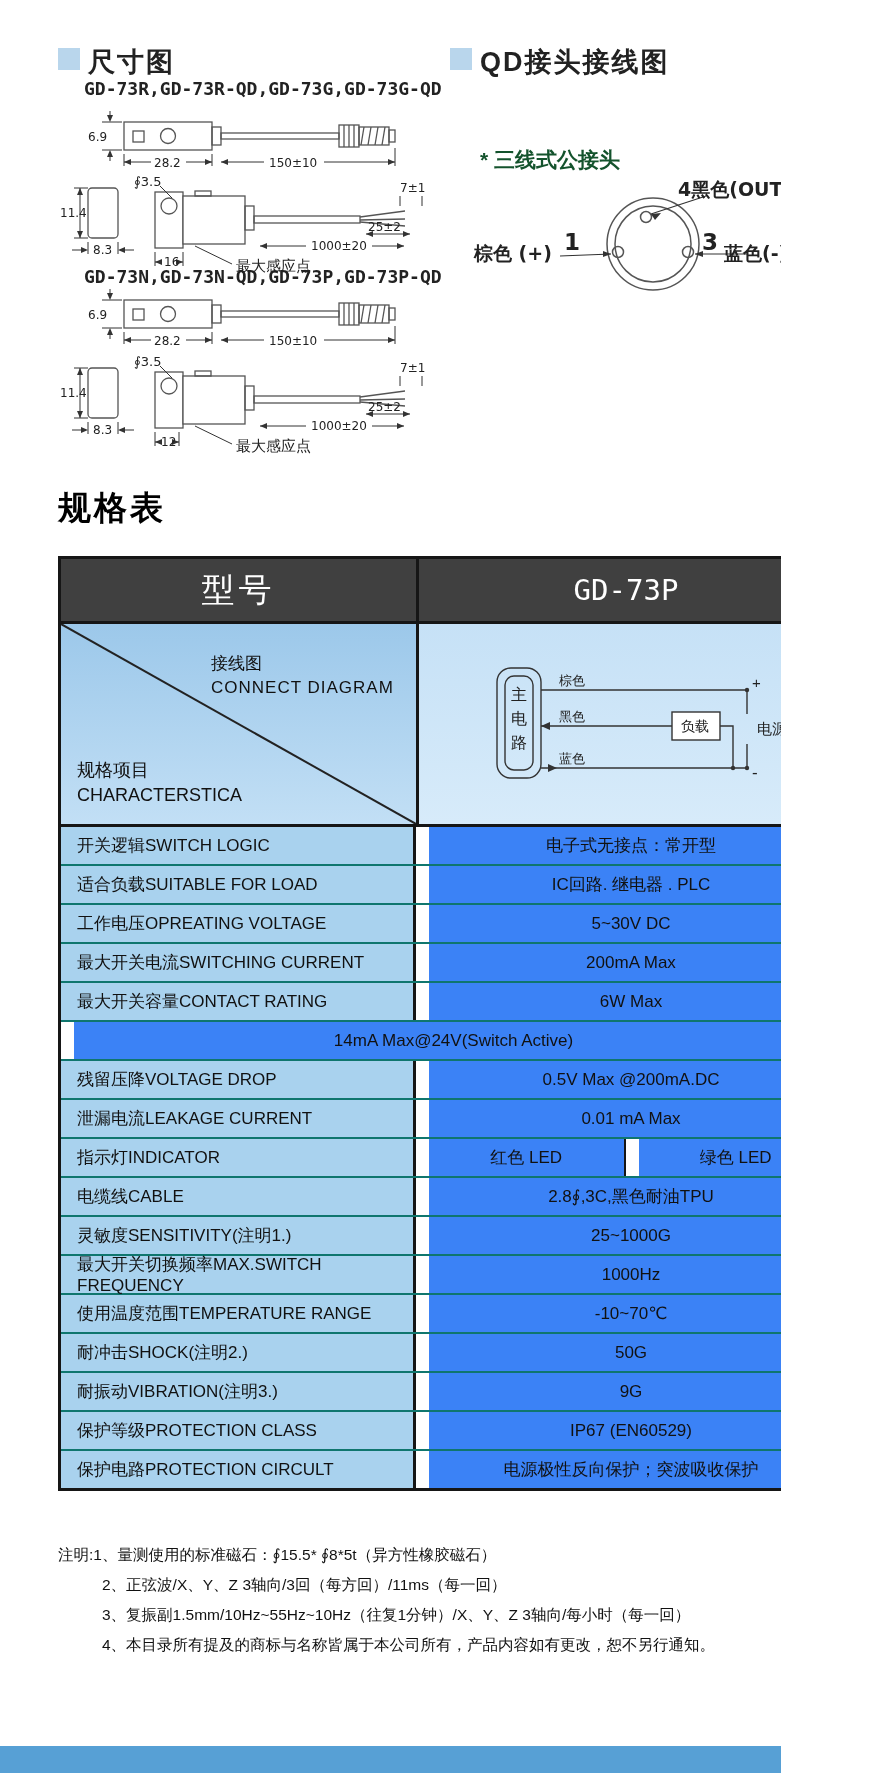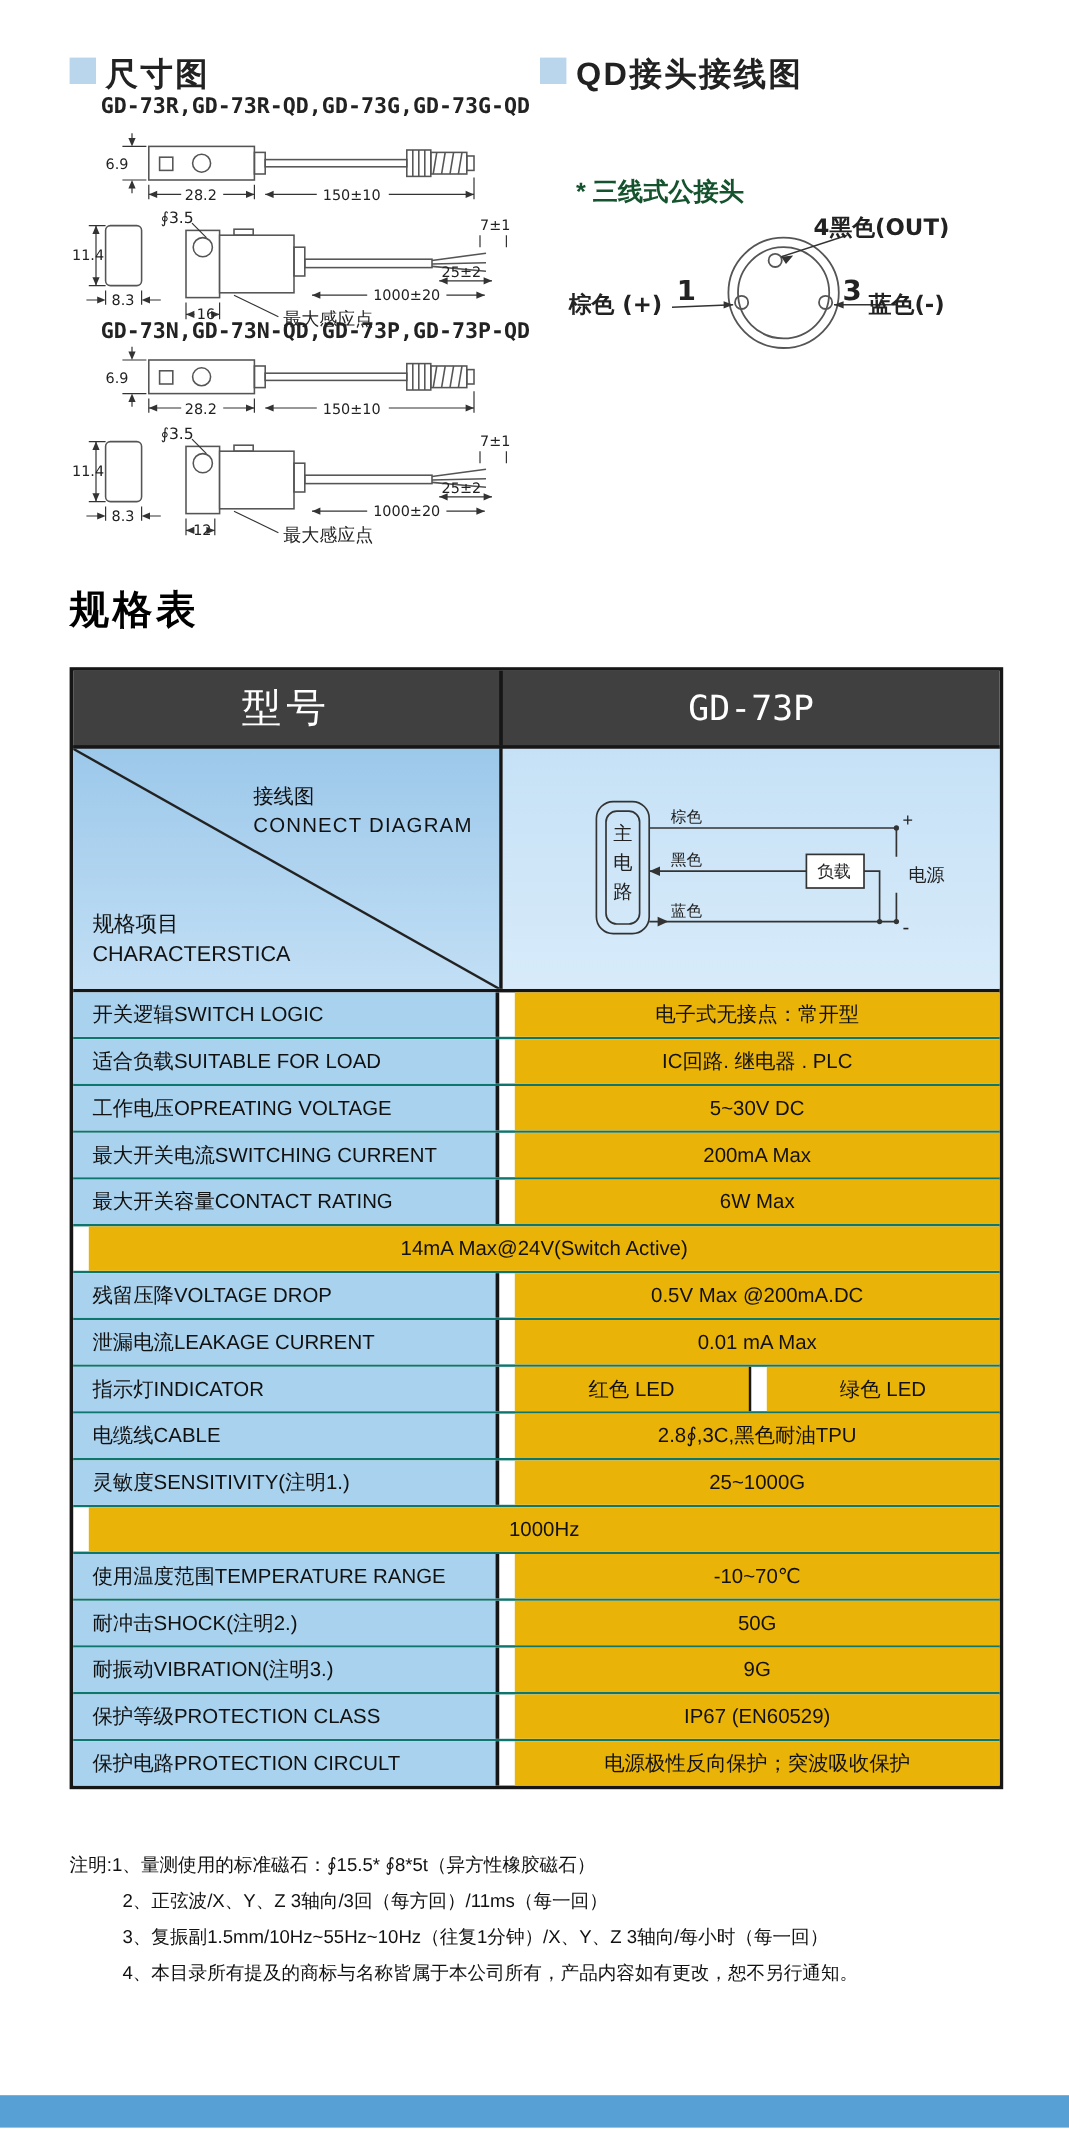--- a/index.html
+++ b/index.html
@@ -1,16 +1,16 @@
 <!DOCTYPE html>
 <html><head>
 <meta charset="utf-8">
 <style>
   html,body{margin:0;padding:0;background:#fff;}
-  .page{position:relative;width:891px;height:1779px;background:#fff;
+  .page{position:relative;width:781px;height:1779px;background:#fff;
         font-family:"Liberation Sans","DejaVu Sans",sans-serif;color:#111;overflow:hidden;}
   .bullet{position:absolute;width:22px;height:22px;background:#b9d6ec;}
   .sec-title{position:absolute;font-size:27px;font-weight:bold;letter-spacing:2px;color:#222;}
   .models{position:absolute;font-family:"DejaVu Sans Mono","Liberation Mono",monospace;
           font-size:18px;font-weight:bold;color:#222;letter-spacing:0px;}
   .drawing{position:absolute;}
   .drawing svg text{font-family:"DejaVu Sans","Liberation Sans",sans-serif;fill:#222;}
   .qd-note{position:absolute;font-size:21px;font-weight:bold;color:#14532d;text-align:right;}
   .spec-title{position:absolute;font-size:33px;font-weight:bold;letter-spacing:3px;color:#000000;}
 
@@ -28,21 +28,21 @@
   .d-top-label{position:absolute;left:150px;top:28px;font-size:17px;line-height:24px;color:#111;}
   .d-top-label .en{letter-spacing:1px;}
   .d-bottom-label{position:absolute;left:16px;bottom:16px;font-size:18px;line-height:25px;color:#111;}
   .circuit{position:absolute;left:18px;top:14px;}
   .circuit text{font-family:"Liberation Sans","DejaVu Sans",sans-serif;fill:#222;}
 
   .t-row{display:flex;height:37px;border-bottom:2px solid #0f766e;}
   .t-row:last-child{border-bottom:none;}
   .t-cell{display:flex;align-items:center;font-size:17px;color:#111;}
   .t-cell.label{width:355px;border-right:3px solid #161616;background:#a9d2ee;padding-left:16px;box-sizing:border-box;}
-  .t-cell.value{flex:1;justify-content:center;background:#eab308;text-align:left;margin-left:13px;}
+  .t-cell.value{flex:1;justify-content:center;background:#3b82f6;text-align:left;margin-left:13px;}
   .t-cell.value.split-first{border-right:2px solid #161616;}
 
   .notes{position:absolute;left:58px;top:1540px;width:810px;font-size:15.5px;color:#111;}
   .notes .note-line{line-height:30px;}
   .notes .note-line.indent{padding-left:44px;}
   .bottom-bar{position:absolute;left:0;top:1746px;width:891px;height:27px;background:#57a0d5;}
 </style>
 </head>
 <body>
 
@@ -398,20 +398,21 @@
       <div class="t-cell label">电缆线CABLE</div>
     <div class="t-cell value">2.8∮,3C,黑色耐油TPU</div>
         </div>
 
     <div class="t-row">
       <div class="t-cell label">灵敏度SENSITIVITY(注明1.)</div>
     <div class="t-cell value">25~1000G</div>
         </div>
 
     <div class="t-row">
+      <div class="t-cell label">最大开关切换频率MAX.SWITCH FREQUENCY</div>
     <div class="t-cell value">1000Hz</div>
         </div>
 
     <div class="t-row">
       <div class="t-cell label">使用温度范围TEMPERATURE RANGE</div>
     <div class="t-cell value">-10~70℃</div>
         </div>
 
     <div class="t-row">
       <div class="t-cell label">耐冲击SHOCK(注明2.)</div>

